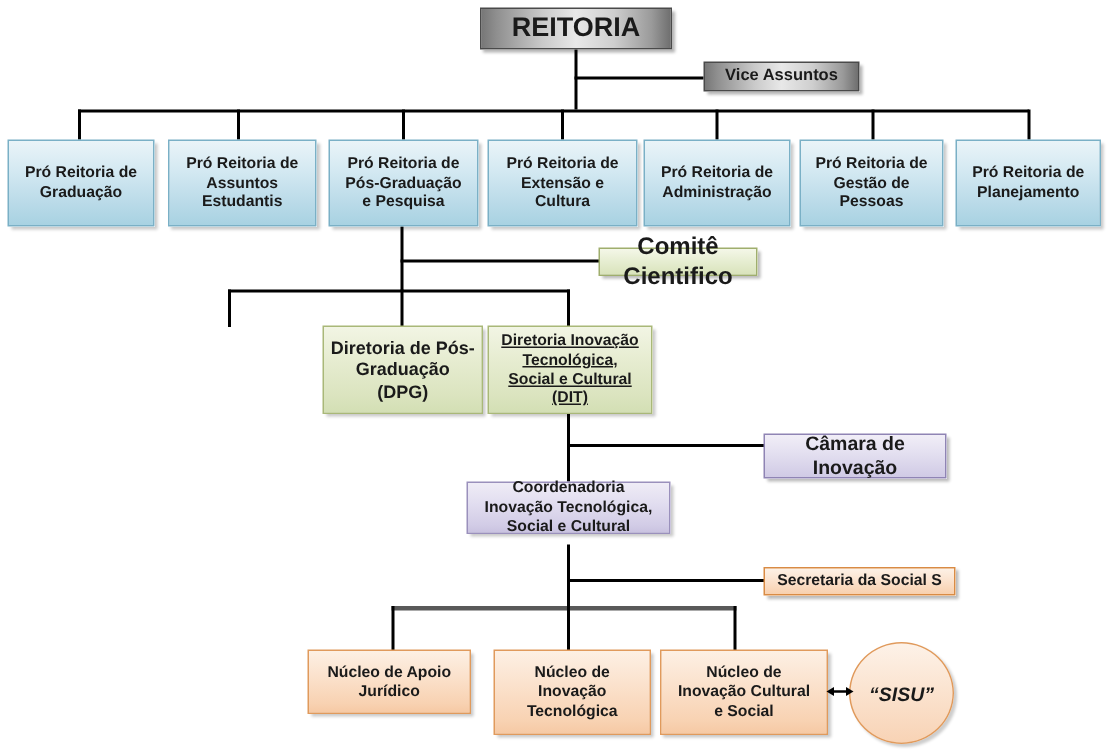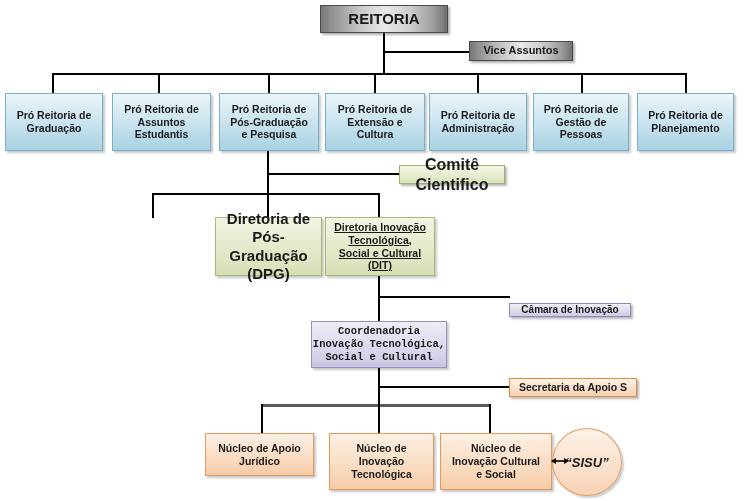--- a/index.html
+++ b/index.html
@@ -144,21 +144,21 @@
   <div class="line" style="left:261px; top:404px; width:2px; height:30px;"></div>
   <div class="line" style="left:378px; top:404px; width:2px; height:30px;"></div>
   <div class="line" style="left:489px; top:404px; width:2px; height:30px;"></div>
 
   <svg class="arrow" style="left:551px; top:453px; width:18px; height:16px;" viewBox="0 0 18 16">
     <line x1="3" y1="8" x2="15" y2="8" stroke="#000" stroke-width="1.6"></line>
     <polygon points="0,8 5,5 5,11" fill="#000"></polygon>
     <polygon points="18,8 13,5 13,11" fill="#000"></polygon>
   </svg>
 
-  <div class="node gray-top" style="left:320px; top:5px; width:128px; height:28px; font-size:15px;text-align:center;">REITORIA</div>
+  <div class="node gray-top" style="left:320px; top:5px; width:128px; height:28px; font-size:18px;text-align:center;">REITORIA</div>
 
   <div class="node gray-top" style="left:469px; top:41px; width:104px; height:20px; font-size:11px;">Vice Assuntos</div>
 
   <div class="node blue" style="left:5px; top:93px; width:98px; height:58px; font-size:10.5px;">Pró Reitoria de
 Graduação</div>
   <div class="node blue" style="left:112px; top:93px; width:99px; height:58px; font-size:10.5px;">Pró Reitoria de
 Assuntos
 Estudantis</div>
   <div class="node blue" style="left:219px; top:93px; width:100px; height:58px; font-size:10.5px;">Pró Reitoria de
 Pós-Graduação
@@ -169,40 +169,40 @@
   <div class="node blue" style="left:429px; top:93px; width:98px; height:58px; font-size:10.5px;">Pró Reitoria de
 Administração</div>
   <div class="node blue" style="left:533px; top:93px; width:96px; height:58px; font-size:10.5px;">Pró Reitoria de
 Gestão de
 Pessoas</div>
   <div class="node blue" style="left:637px; top:93px; width:97px; height:58px; font-size:10.5px;">Pró Reitoria de
 Planejamento</div>
 
   <div class="node green-pill" style="left:399px; top:165px; width:106px; height:19px; font-size:16px;">Comitê Cientifico</div>
 
-  <div class="node green" style="left:215px; top:217px; width:107px; height:59px; font-size:15px;">Diretoria de Pós-
+  <div class="node green" style="left:215px; top:217px; width:107px; height:59px; font-size:12px;">Diretoria de Pós-
 Graduação
 (DPG)</div>
   <div class="node green" style="left:325px; top:217px; width:110px; height:59px; font-size:10.5px;text-decoration:underline;">Diretoria Inovação
 Tecnológica,
 Social e Cultural
 (DIT)</div>
 
-  <div class="node purple-pill" style="left:509px; top:303px; width:122px; height:14px; font-size:10px;">Câmara de Inovação</div>
-
-  <div class="node purple" style="left:311px; top:321px; width:136px; height:47px; font-size:10.5px;font-family:Liberation Mono, monospace;">Coordenadoria
+  <div class="node purple-pill" style="left:509px; top:289px; width:122px; height:30px; font-size:13px;">Câmara de Inovação</div>
+
+  <div class="node purple" style="left:311px; top:321px; width:136px; height:35px; font-size:10.5px;">Coordenadoria
 Inovação Tecnológica,
 Social e Cultural</div>
 
-  <div class="node orange-pill" style="left:509px; top:378px; width:128px; height:19px; font-size:10.5px;">Secretaria da Apoio S</div>
+  <div class="node orange-pill" style="left:509px; top:378px; width:128px; height:19px; font-size:10.5px;">Secretaria da Social S</div>
 
   <div class="node orange" style="left:205px; top:433px; width:109px; height:43px; font-size:10.5px;">Núcleo de Apoio
 Jurídico</div>
   <div class="node orange" style="left:329px; top:433px; width:105px; height:57px; font-size:10.5px;">Núcleo de
 Inovação
 Tecnológica</div>
   <div class="node orange" style="left:440px; top:433px; width:112px; height:57px; font-size:10.5px;">Núcleo de
 Inovação Cultural
 e Social</div>
 
-  <div class="ellipse" style="left:552px; top:428px; width:68px; height:66px; font-size:13px;">“SISU”</div>
+  <div class="ellipse" style="left:566px; top:428px; width:68px; height:66px; font-size:13px;">“SISU”</div>
 
 </div>
 
 </body></html>

